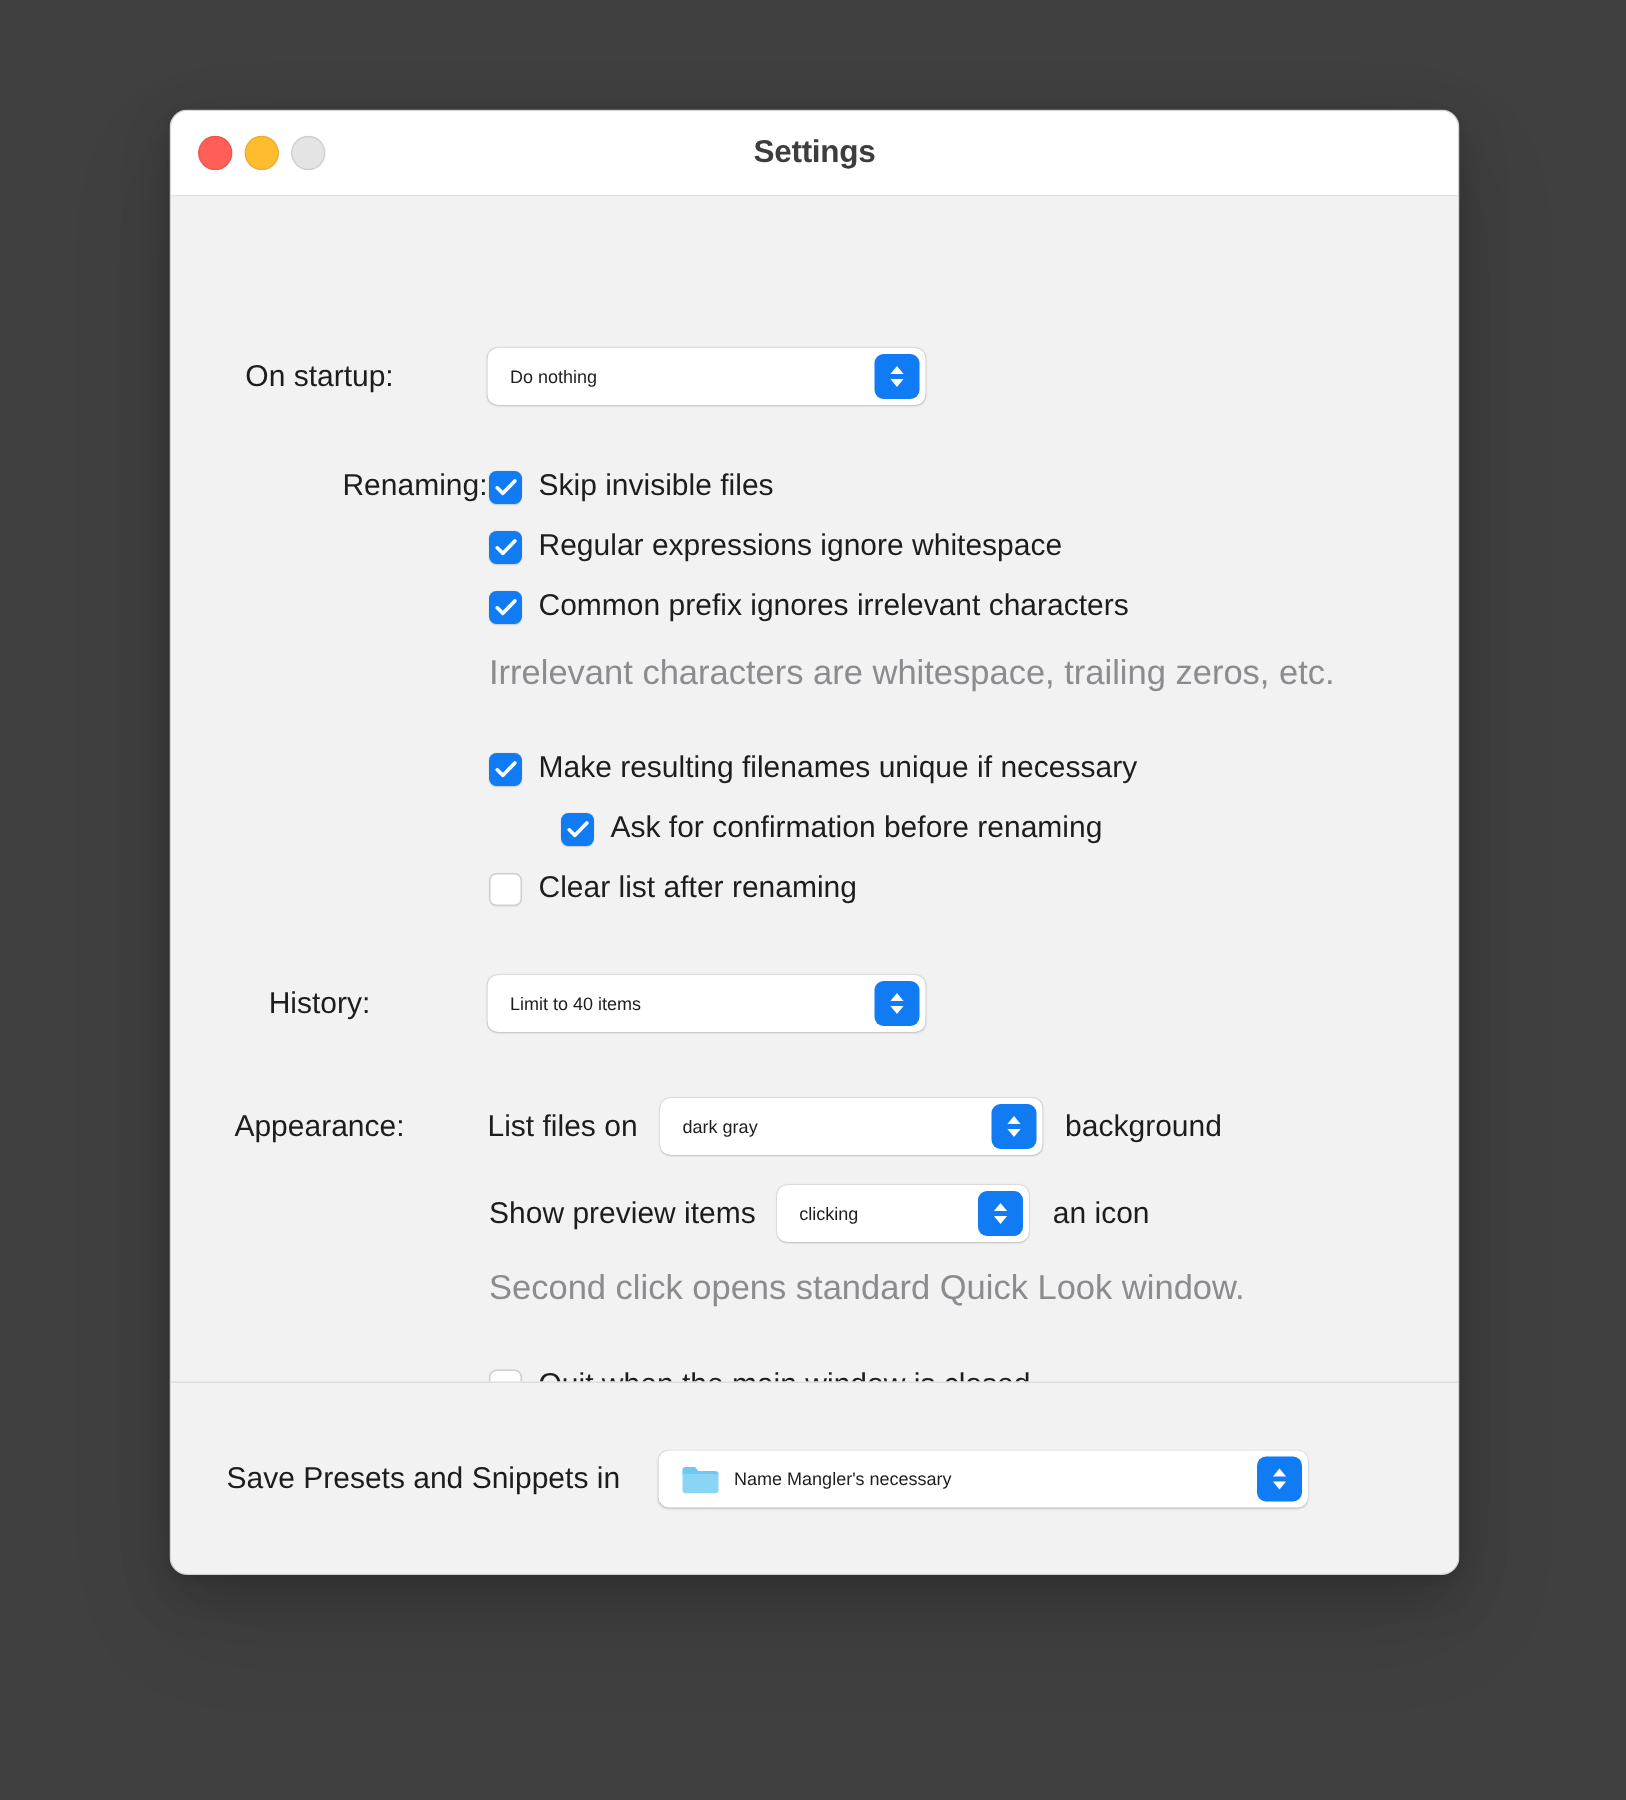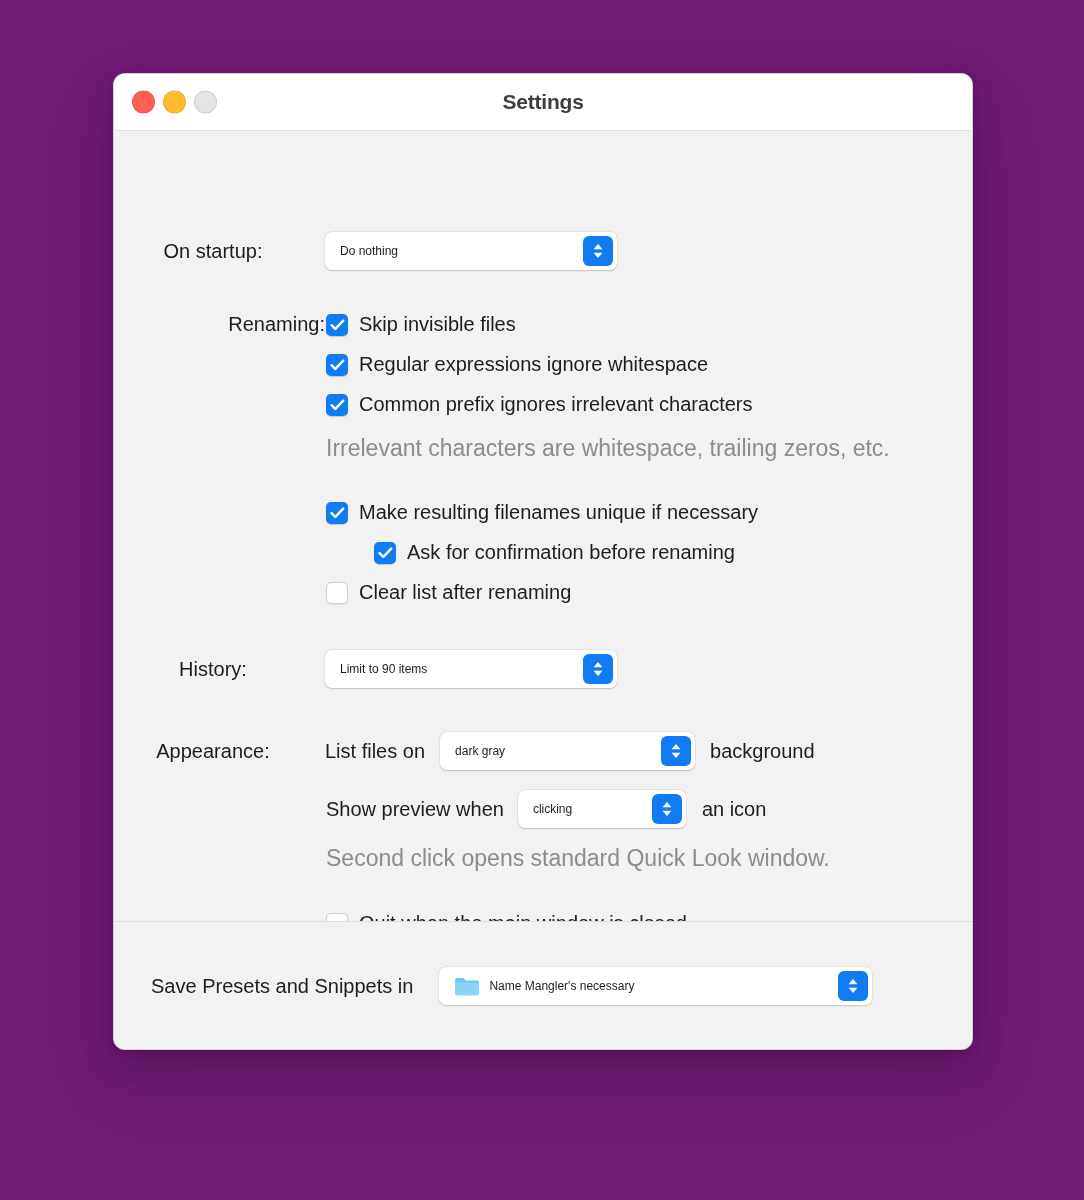--- a/index.html
+++ b/index.html
@@ -9,21 +9,21 @@
     height: 1200px;
     background: #fafafa;
     font-family: "Liberation Sans", sans-serif;
     -webkit-font-smoothing: antialiased;
   }
 
   .stage {
     position: relative;
     width: 1084px;
     height: 1200px;
-    background: #701a75;
+    background: #404040;
     overflow: hidden;
   }
 
   
   .window {
     position: absolute;
     left: 113px;
     top: 73px;
     width: 858px;
     height: 975px;
@@ -287,21 +287,21 @@
       </div>
 
       <div class="check-row" style="left:212px; top:450px;">
         <span class="cbox off"></span>
         <span class="cb-label">Clear list after renaming</span>
       </div>
 
       <div class="row" style="left:0; top:519px;">
         <div class="field-label" style="width:198px;">History:</div>
         <div class="popup" style="margin-left:13px; width:292px;">
-          <span class="popup-value">Limit to 90 items</span>
+          <span class="popup-value">Limit to 40 items</span>
           <span class="chev">
             <svg width="14" height="20" viewBox="0 0 14 20" fill="none">
               <path d="M7 3 L11.4 8.3 L2.6 8.3 Z" fill="#ffffff"></path>
               <path d="M7 17 L2.6 11.7 L11.4 11.7 Z" fill="#ffffff"></path>
             </svg>
           </span>
         </div>
       </div>
 
       <div class="row" style="left:0; top:601px;">
@@ -313,21 +313,21 @@
             <svg width="14" height="20" viewBox="0 0 14 20" fill="none">
               <path d="M7 3 L11.4 8.3 L2.6 8.3 Z" fill="#ffffff"></path>
               <path d="M7 17 L2.6 11.7 L11.4 11.7 Z" fill="#ffffff"></path>
             </svg>
           </span>
         </div>
         <span class="inline-text" style="margin-left:15px;">background</span>
       </div>
 
       <div class="row" style="left:212px; top:659px;">
-        <span class="inline-text">Show preview when</span>
+        <span class="inline-text">Show preview items</span>
         <div class="popup" style="margin-left:14px; width:168px;">
           <span class="popup-value">clicking</span>
           <span class="chev">
             <svg width="14" height="20" viewBox="0 0 14 20" fill="none">
               <path d="M7 3 L11.4 8.3 L2.6 8.3 Z" fill="#ffffff"></path>
               <path d="M7 17 L2.6 11.7 L11.4 11.7 Z" fill="#ffffff"></path>
             </svg>
           </span>
         </div>
         <span class="inline-text" style="margin-left:16px;">an icon</span>

